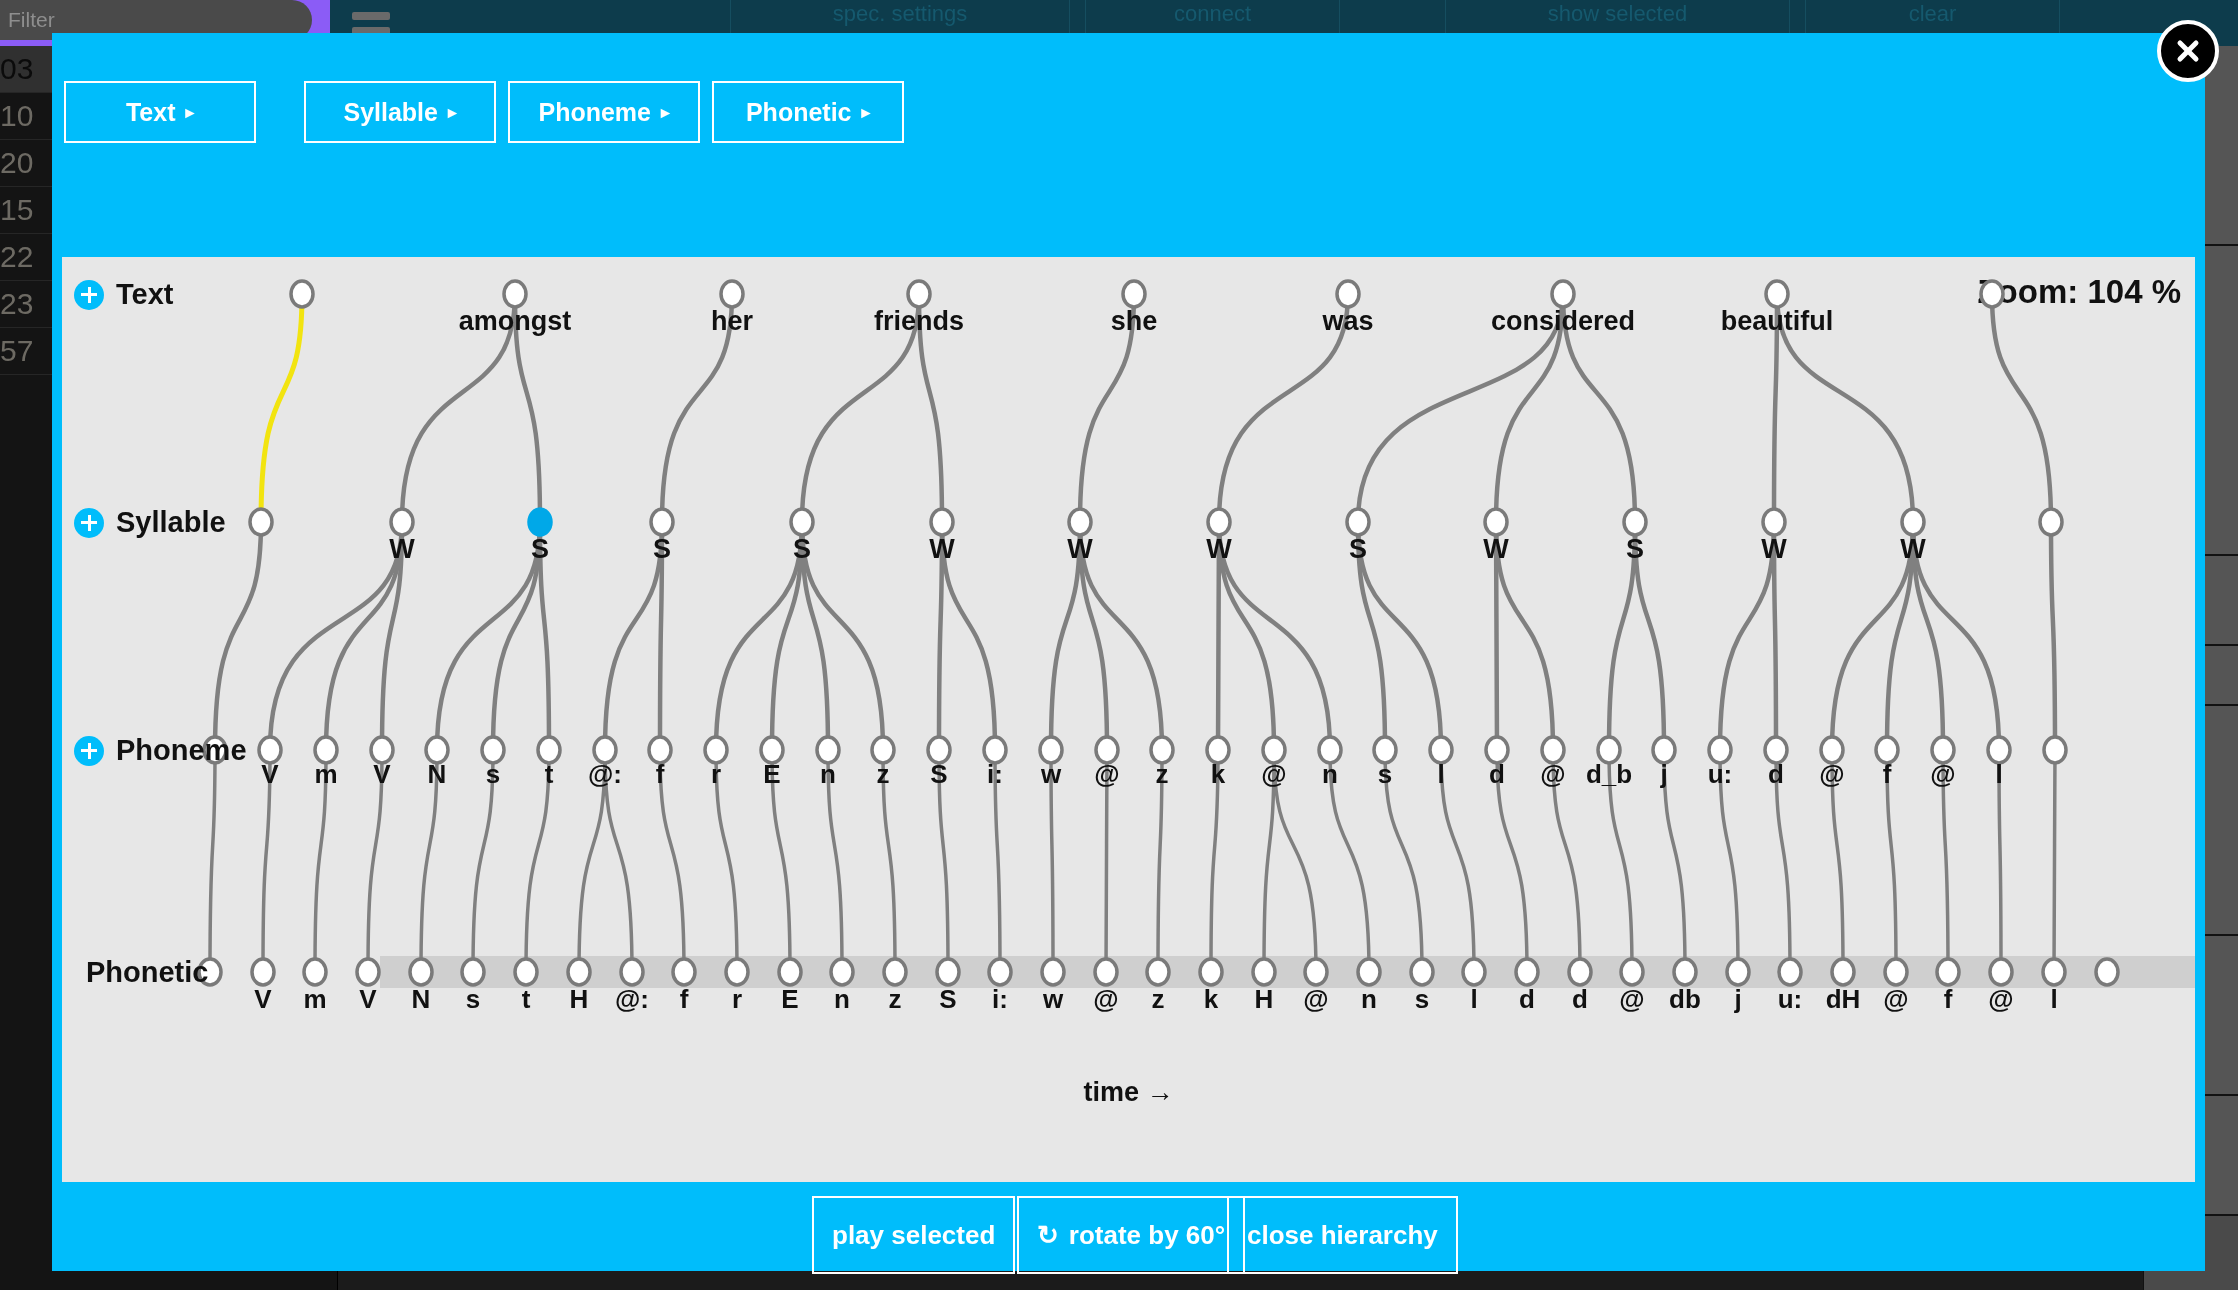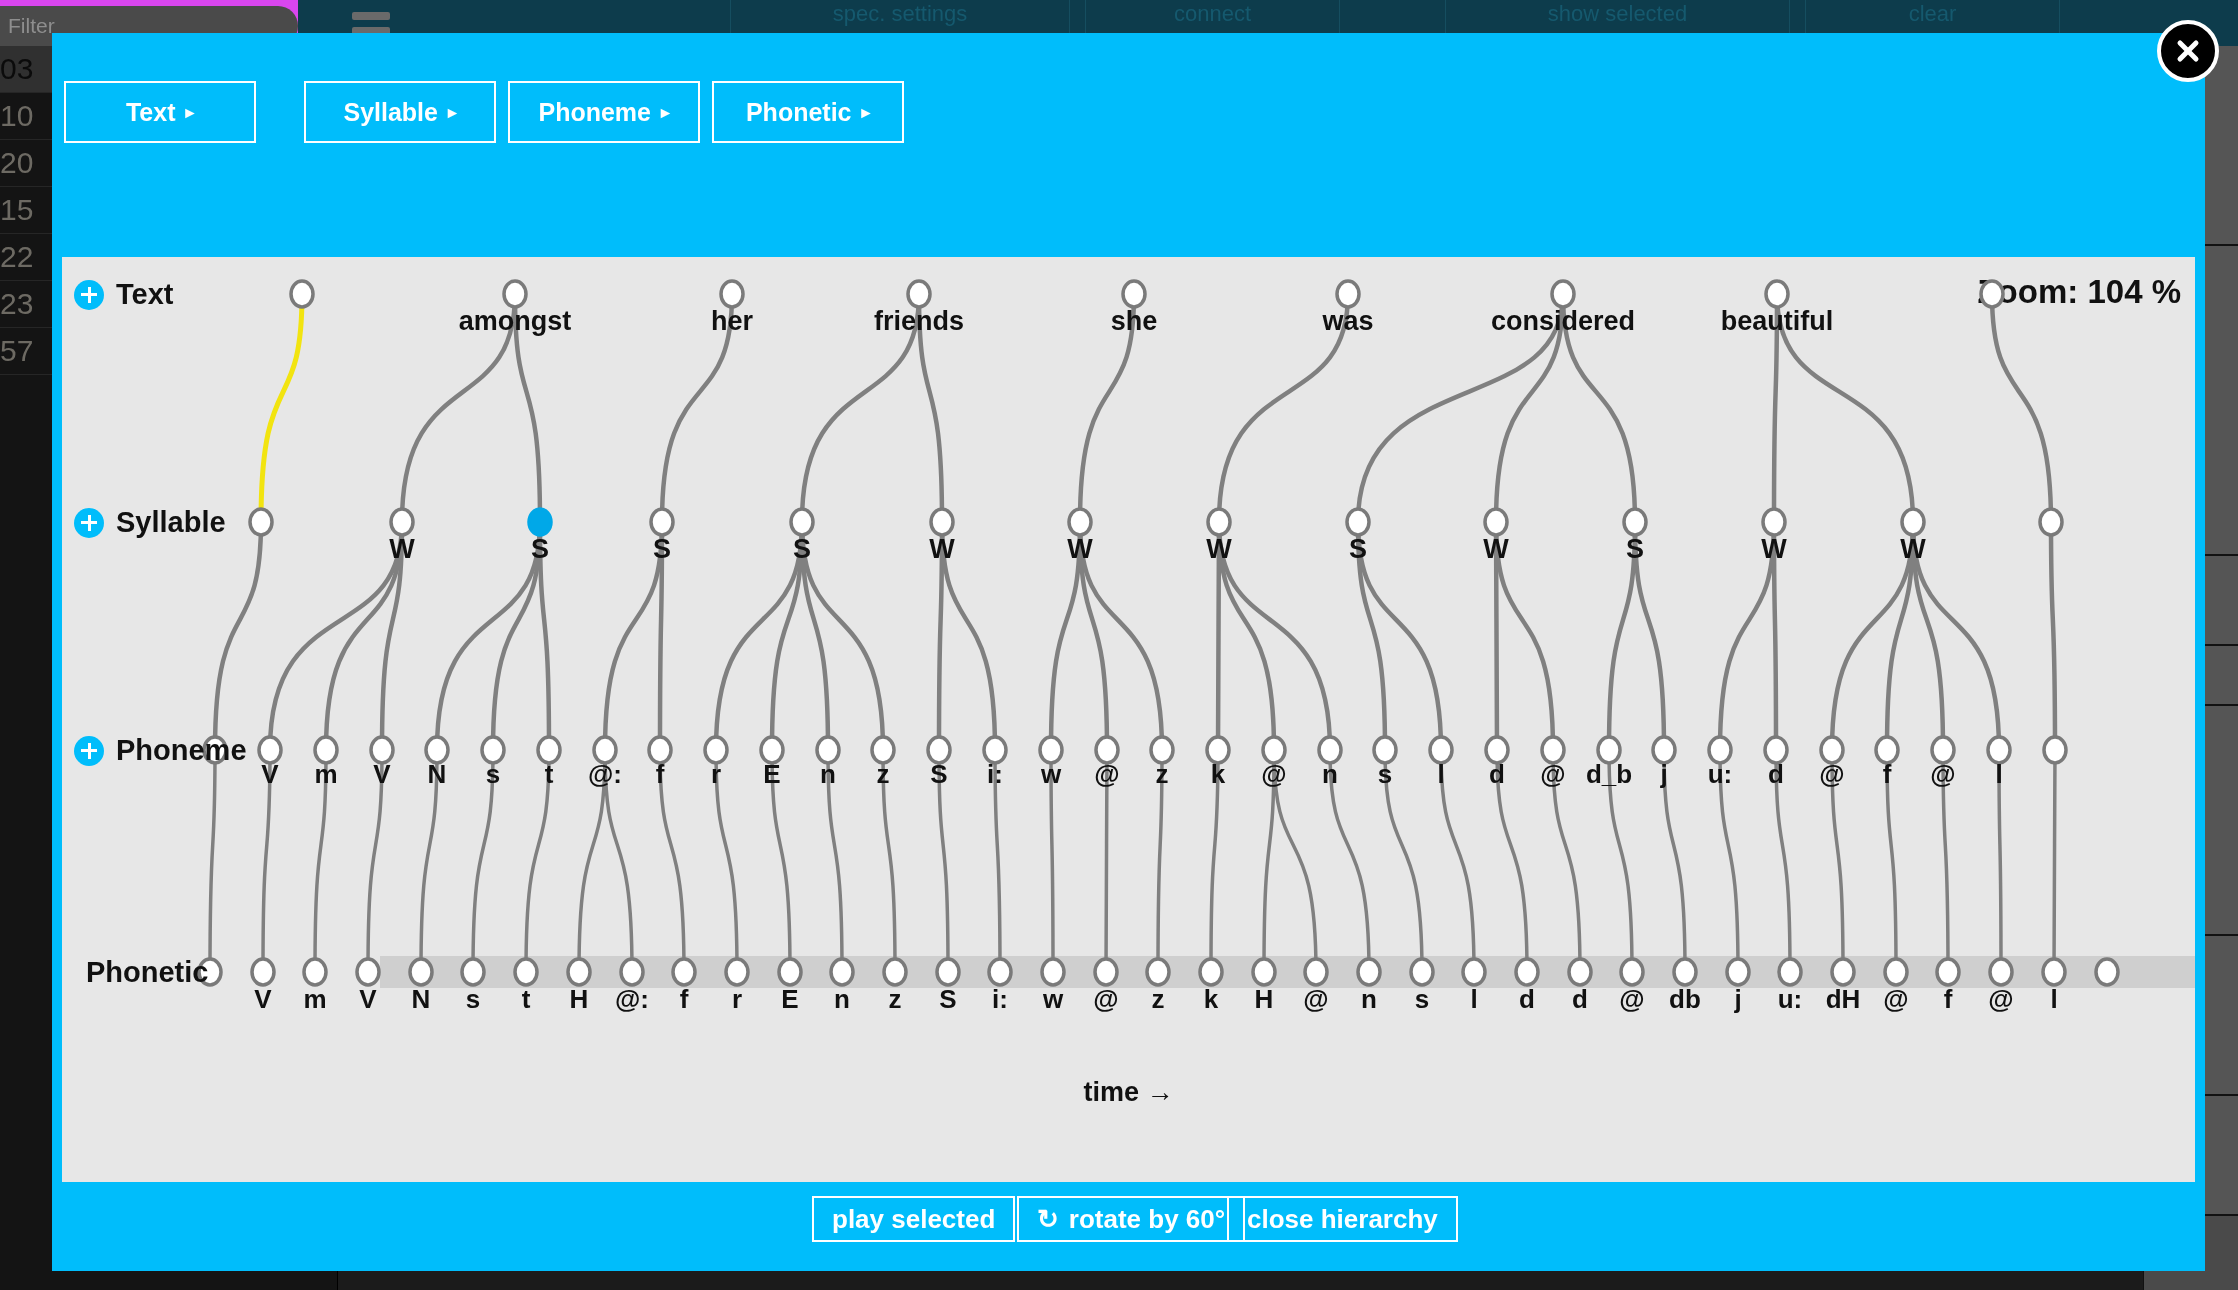--- a/index.html
+++ b/index.html
@@ -12,22 +12,22 @@
   }
 
   
   #bg-app { position: absolute; inset: 0; background: #1b1b1b; }
 
   #bg-topbar {
     position: absolute; left: 0; top: 0; width: 2238px; height: 46px;
     background: #0d3c4c;
   }
   #bg-filter-wrap {
-    position: absolute; left: 0; top: 0; width: 298px; height: 46px;
-    background: #d946ef; display: flex; align-items: flex-end;
+    position: absolute; left: 0; top: 0; width: 330px; height: 46px;
+    background: #8b5cf6; display: flex; align-items: flex-start;
   }
   #bg-filter {
     margin-left: -18px; width: 330px; height: 40px;
     background: #4a4a4a; border-radius: 20px;
     color: #8e8e8e; font-size: 21px;
     display: flex; align-items: center; padding-left: 26px;
   }
   .bg-hamburger {
     position: absolute; left: 352px; top: 6px; width: 38px; height: 34px;
     display: flex; flex-direction: column; justify-content: center; gap: 7px;
@@ -118,21 +118,21 @@
   .node-text { font-size: 27px; fill: #111; text-anchor: middle;
                font-family: "Liberation Sans", sans-serif; }
   .node-text-sm { font-size: 26px; fill: #111; text-anchor: middle;
                font-family: "Liberation Sans", sans-serif; }
 
   #modal-footer {
     position: absolute; left: 0; bottom: 0; width: 100%; height: 89px;
     background: #00bdfb;
   }
   .foot-btn {
-    position: absolute; top: 14px; height: 46px;
+    position: absolute; top: 14px; height: 78px;
     border: 2px solid #fff; background: transparent; color: #fff;
     font-size: 26px; display: flex; align-items: center; justify-content: center;
     gap: 10px; padding: 0 18px; cursor: pointer;
   }
 
   #close-btn {
     position: absolute; left: 2157px; top: 20px;
     width: 62px; height: 62px; border-radius: 50%;
     background: #000; border: 4px solid #fff;
     display: flex; align-items: center; justify-content: center;

